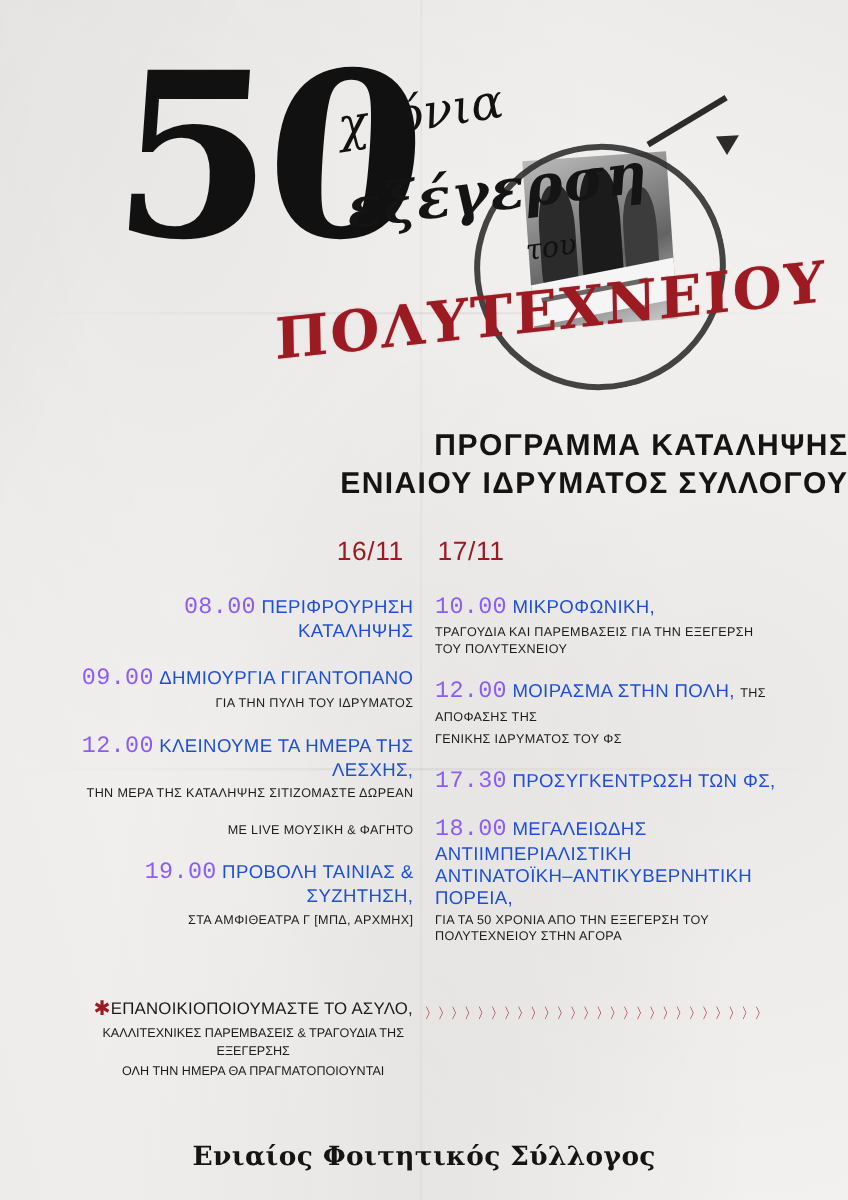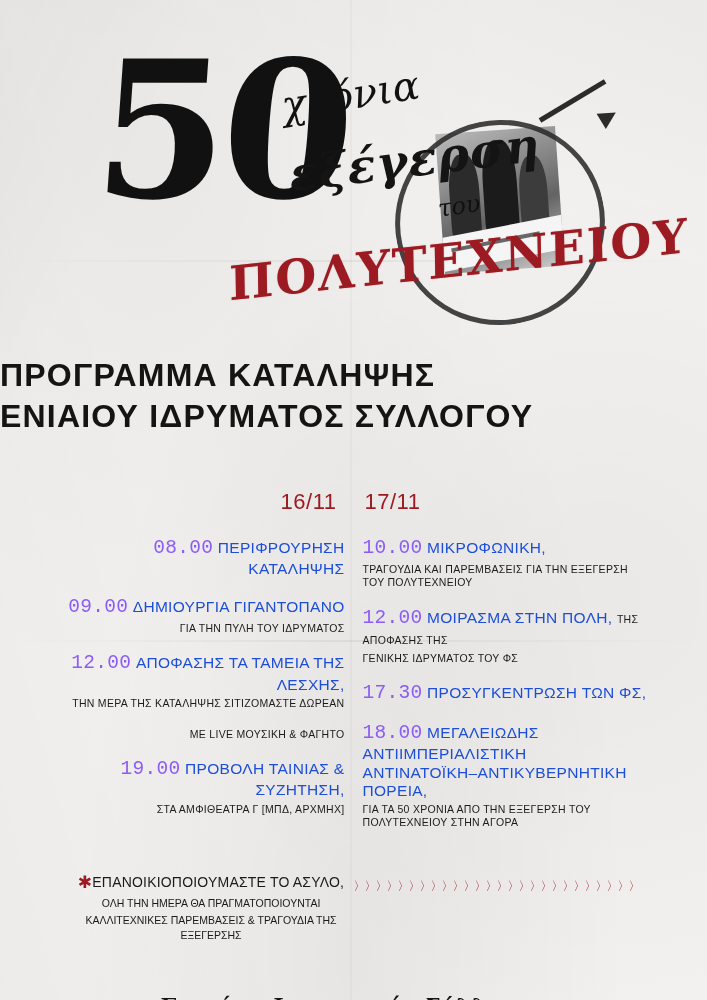--- a/index.html
+++ b/index.html
@@ -161,36 +161,36 @@
     top: 108px;
     width: 0; height: 0;
     border-left: 17px solid #2b2b2b;
     border-top: 9px solid transparent;
     border-bottom: 9px solid transparent;
     transform: rotate(-31deg);
   }
 
   
   .prog-title {
-    text-align: left;
+    text-align: right;
     font-family: "Liberation Sans", sans-serif;
     font-weight: 700;
-    font-size: 32px;
+    font-size: 25px;
     letter-spacing: 1.2px;
     color: #141414;
     line-height: 1.28;
     margin-top: 10px;
   }
 
   
   .program {
     display: flex;
     justify-content: center;
     gap: 18px;
-    margin-top: 52px;
+    margin-top: 28px;
     padding: 0 60px;
   }
   .col {
     width: 285px;
   }
   .col-left { text-align: right; }
   .col-right { text-align: left; }
   .date {
     font-family: "Liberation Sans", sans-serif;
     font-size: 22px;
@@ -329,21 +329,21 @@
         <div class="line1">
           <span class="time">09.00</span>
           <span class="main">ΔΗΜΙΟΥΡΓΙΑ ΓΙΓΑΝΤΟΠΑΝΟ</span>
         </div>
         <div class="sub">ΓΙΑ ΤΗΝ ΠΥΛΗ ΤΟΥ ΙΔΡΥΜΑΤΟΣ</div>
       </div>
 
       <div class="entry">
         <div class="line1">
           <span class="time">12.00</span>
-          <span class="main">ΑΠΟΦΑΣΗΣ ΤΑ ΤΑΜΕΙΑ ΤΗΣ ΛΕΣΧΗΣ,</span>
+          <span class="main">ΚΛΕΙΝΟΥΜΕ ΤΑ ΗΜΕΡΑ ΤΗΣ ΛΕΣΧΗΣ,</span>
         </div>
         <div class="sub">ΤΗΝ ΜΕΡΑ ΤΗΣ ΚΑΤΑΛΗΨΗΣ ΣΙΤΙΖΟΜΑΣΤΕ ΔΩΡΕΑΝ</div>
       </div>
 
       <div class="entry">
         <div class="sub">ΜΕ LIVE ΜΟΥΣΙΚΗ &amp; ΦΑΓΗΤΟ</div>
       </div>
 
       <div class="entry">
         <div class="line1">
@@ -390,22 +390,22 @@
         <div class="sub">ΓΙΑ ΤΑ 50 ΧΡΟΝΙΑ ΑΠΟ ΤΗΝ ΕΞΕΓΕΡΣΗ ΤΟΥ ΠΟΛΥΤΕΧΝΕΙΟΥ ΣΤΗΝ ΑΓΟΡΑ</div>
       </div>
     </div>
   </div>
 
   <div class="bottom-row">
     <div class="note">
       <div class="note-main">
         <span class="star">✱</span><span>ΕΠΑΝΟΙΚΙΟΠΟΙΟΥΜΑΣΤΕ ΤΟ ΑΣΥΛΟ,</span>
       </div>
+      <div class="note-sub">ΚΑΛΛΙΤΕΧΝΙΚΕΣ ΠΑΡΕΜΒΑΣΕΙΣ &amp; ΤΡΑΓΟΥΔΙΑ ΤΗΣ ΕΞΕΓΕΡΣΗΣ</div>
       <div class="note-sub">ΟΛΗ ΤΗΝ ΗΜΕΡΑ ΘΑ ΠΡΑΓΜΑΤΟΠΟΙΟΥΝΤΑΙ</div>
-      <div class="note-sub">ΚΑΛΛΙΤΕΧΝΙΚΕΣ ΠΑΡΕΜΒΑΣΕΙΣ &amp; ΤΡΑΓΟΥΔΙΑ ΤΗΣ ΕΞΕΓΕΡΣΗΣ</div>
     </div>
     <div class="chevrons">〉〉〉〉〉〉〉〉〉〉〉〉〉〉〉〉〉〉〉〉〉〉〉〉〉〉</div>
   </div>
 
   <div class="signature">
     <div>Ενιαίος Φοιτητικός Σύλλογος</div>
 
   </div>
 
 </div>

